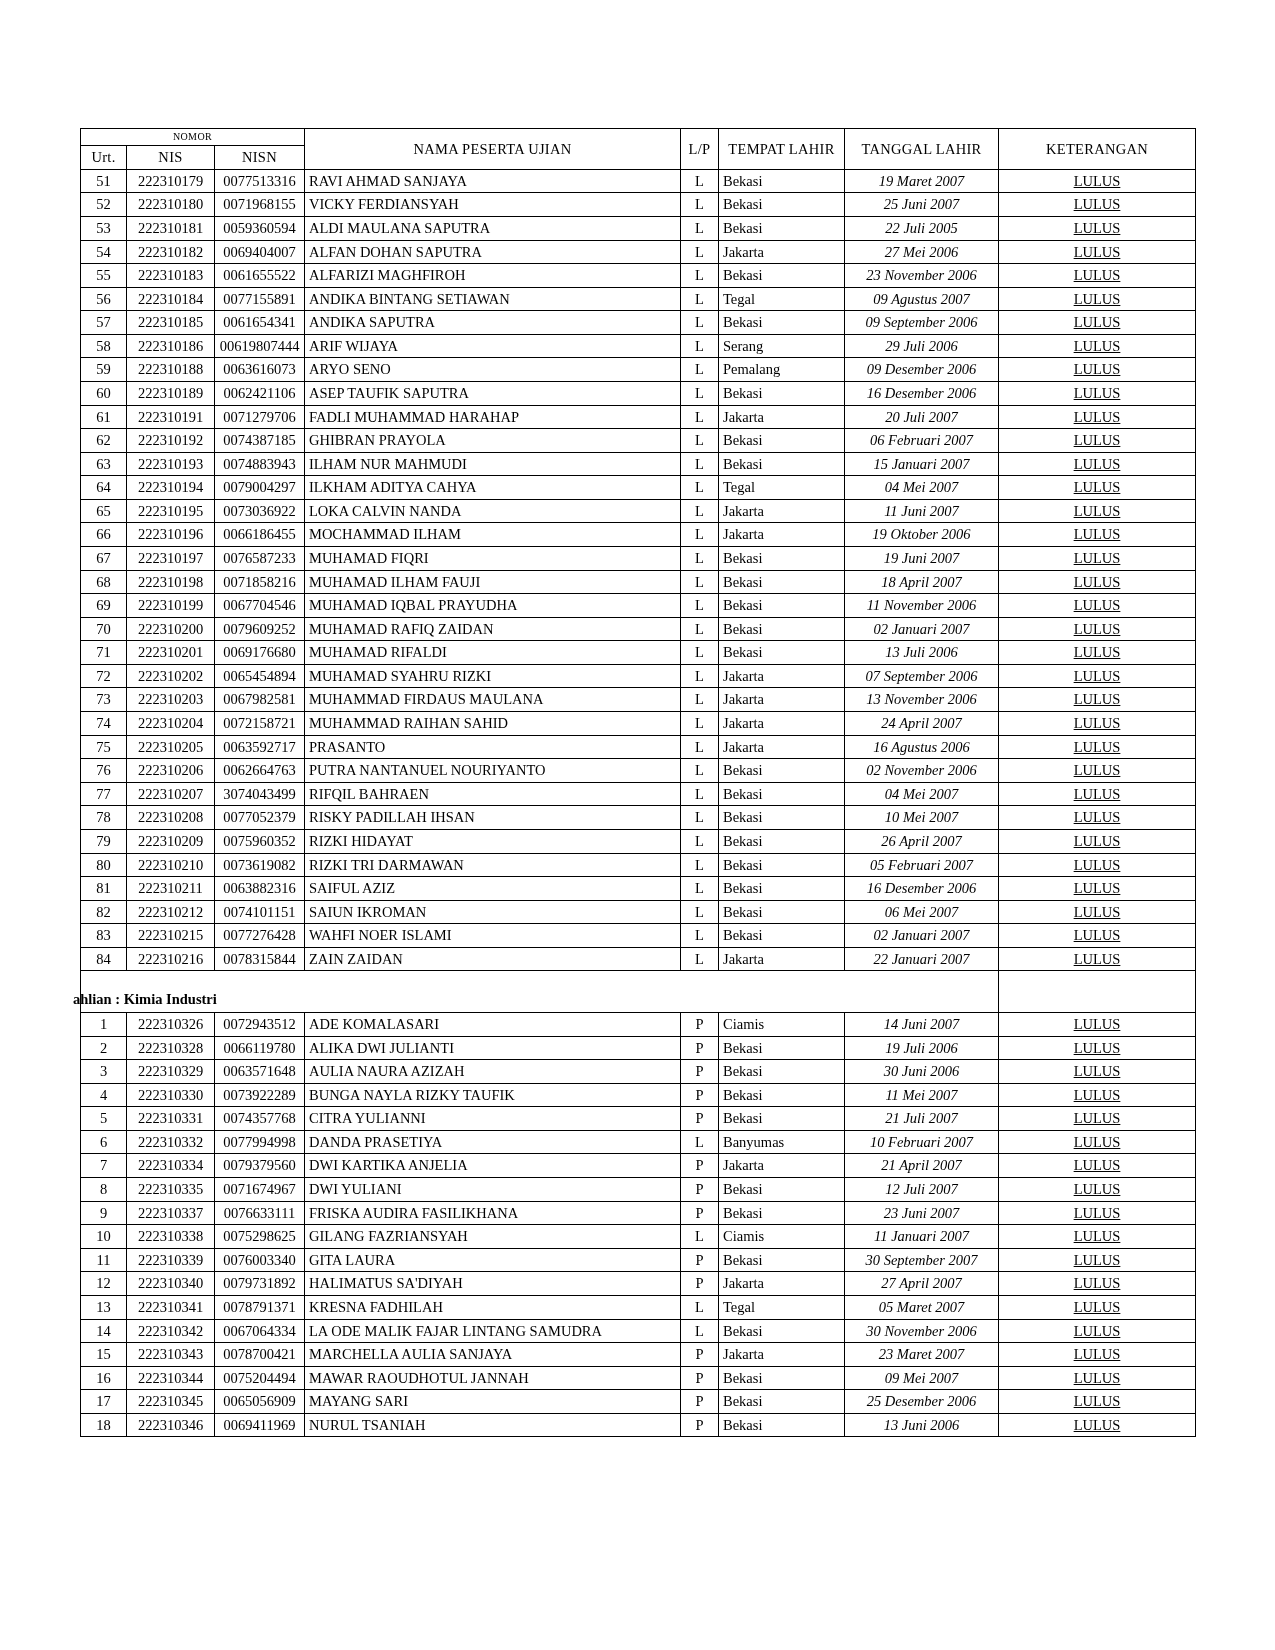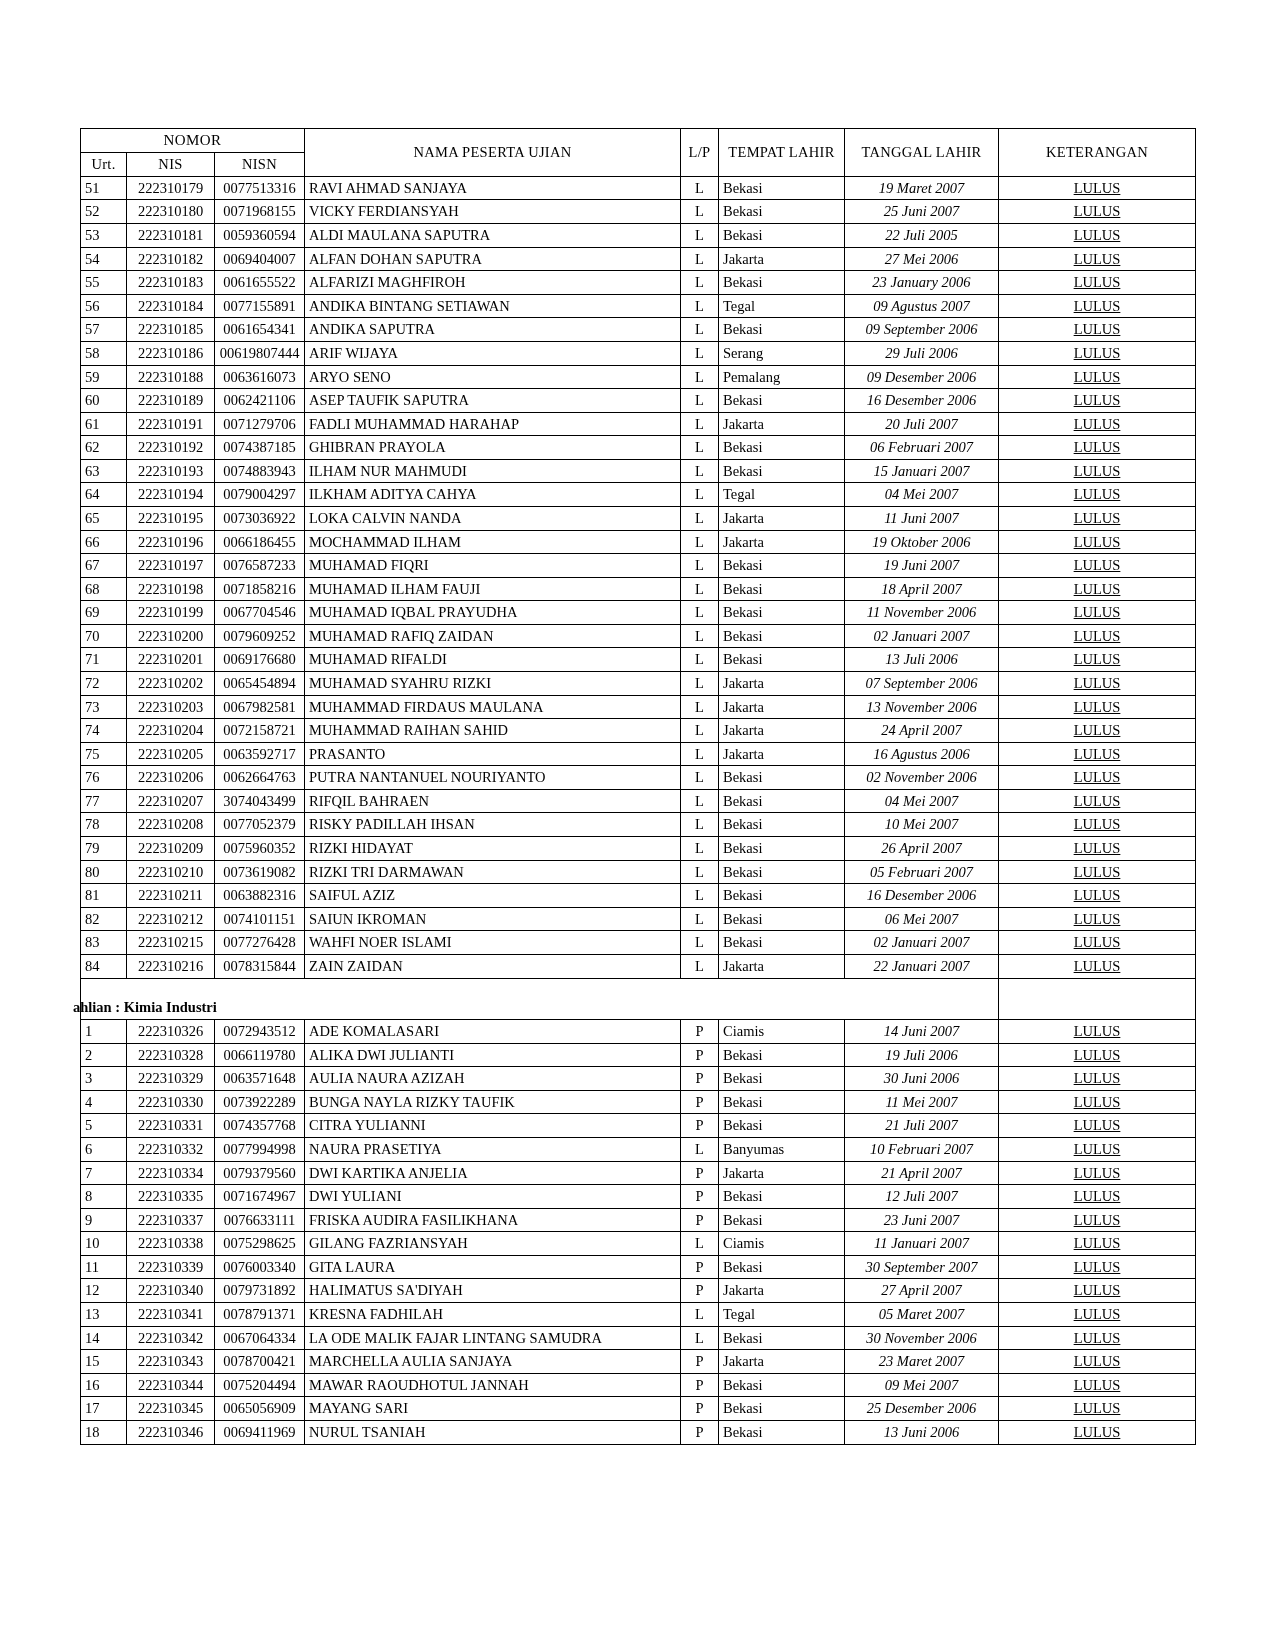--- a/index.html
+++ b/index.html
@@ -38,34 +38,34 @@
   col.c-nis   { width: 88px; }
   col.c-nisn  { width: 90px; }
   col.c-nama  { width: 376px; }
   col.c-lp    { width: 38px; }
   col.c-tempat{ width: 126px; }
   col.c-tgl   { width: 154px; }
   col.c-ket   { width: 197px; }
 
   .hdr-nomor {
     text-align: center;
-    font-size: 15px;
+    font-size: 10px;
     letter-spacing: 0.4px;
     font-family: Liberation Serif, serif;
   }
   .hdr-cell {
     text-align: center;
     font-size: 14.5px;
     letter-spacing: 0.3px;
   }
   .hdr-nama {
     text-align: center;
     letter-spacing: 0.3px;
   }
-  td.urt  { text-align: left; }
+  td.urt  { text-align: center; }
   td.nis  { text-align: center; margin-top: 32px; }
   td.nisn { text-align: center; margin-left: 18px; }
   td.nama { text-align: left; padding-left: 5px; margin-top: 12px; }
   td.lp   { text-align: center; }
   td.tempat { text-align: left; margin-left: 27px; }
   td.tgl  { text-align: center; padding-left: 5px; font-style: italic; }
   td.ket  { text-align: center; text-decoration: underline; }
 
   tr.group-row td.group-label {
     text-align: left;
@@ -156,21 +156,21 @@
           <td class="tgl">27 Mei 2006</td>
           <td class="ket">LULUS</td>
         </tr>
         <tr>
           <td class="urt">55</td>
           <td class="nis">222310183</td>
           <td class="nisn">0061655522</td>
           <td class="nama">ALFARIZI MAGHFIROH</td>
           <td class="lp">L</td>
           <td class="tempat">Bekasi</td>
-          <td class="tgl">23 January 2006</td>
+          <td class="tgl">23 November 2006</td>
           <td class="ket">LULUS</td>
         </tr>
         <tr>
           <td class="urt">56</td>
           <td class="nis">222310184</td>
           <td class="nisn">0077155891</td>
           <td class="nama">ANDIKA BINTANG SETIAWAN</td>
           <td class="lp">L</td>
           <td class="tempat">Tegal</td>
           <td class="tgl">09 Agustus 2007</td>
@@ -507,21 +507,21 @@
           <td class="nama">CITRA YULIANNI</td>
           <td class="lp">P</td>
           <td class="tempat">Bekasi</td>
           <td class="tgl">21 Juli 2007</td>
           <td class="ket">LULUS</td>
         </tr>
         <tr>
           <td class="urt">6</td>
           <td class="nis">222310332</td>
           <td class="nisn">0077994998</td>
-          <td class="nama">NAURA PRASETIYA</td>
+          <td class="nama">DANDA PRASETIYA</td>
           <td class="lp">L</td>
           <td class="tempat">Banyumas</td>
           <td class="tgl">10 Februari 2007</td>
           <td class="ket">LULUS</td>
         </tr>
         <tr>
           <td class="urt">7</td>
           <td class="nis">222310334</td>
           <td class="nisn">0079379560</td>
           <td class="nama">DWI KARTIKA ANJELIA</td>

